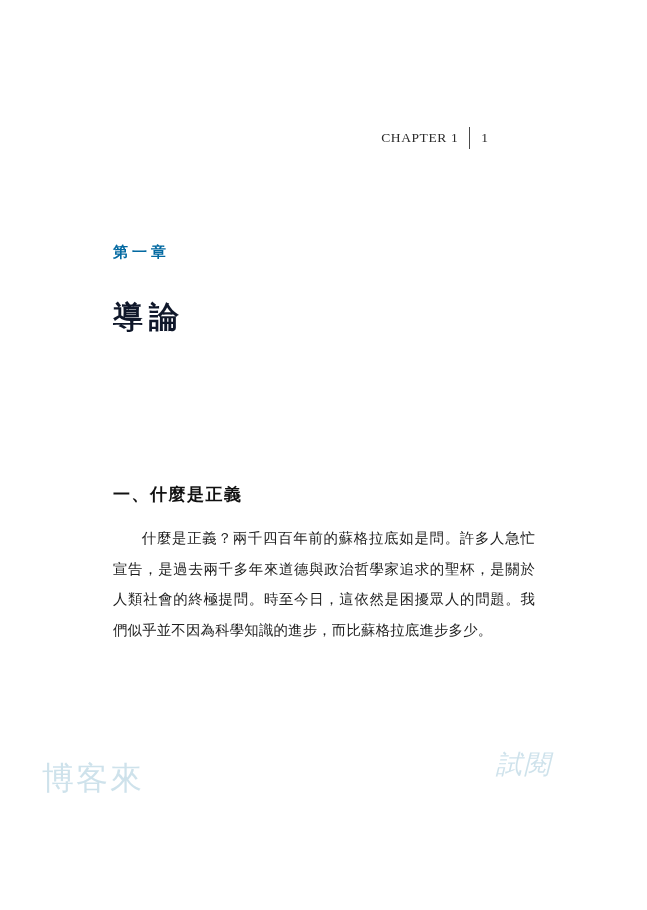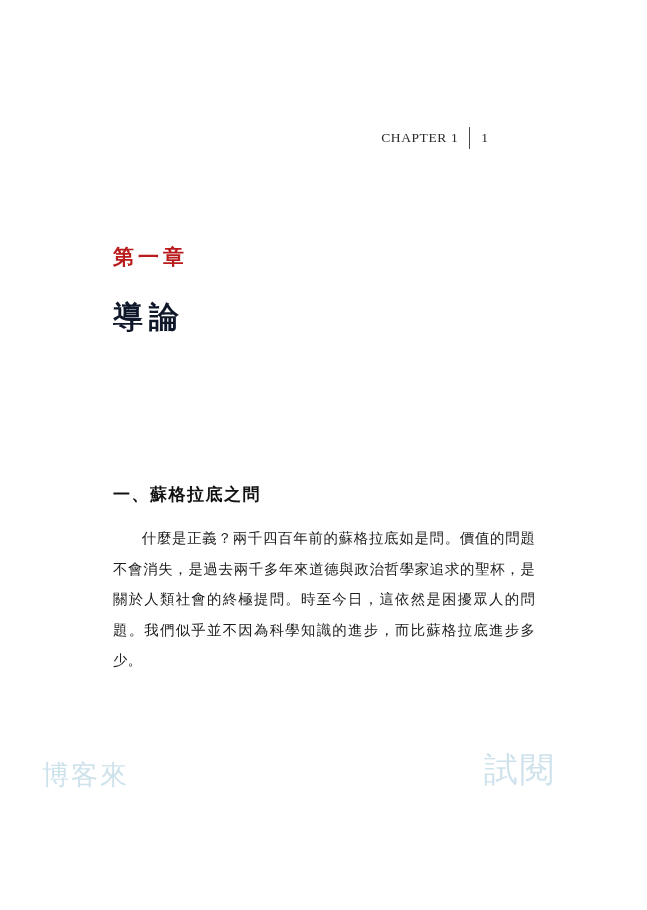--- a/index.html
+++ b/index.html
@@ -53,23 +53,23 @@
     padding-left: 11px;
   }
 
   
   .chapter-number {
     position: absolute;
     left: 113px;
     top: 243px;
     font-family: "DejaVu Sans", "Liberation Sans", sans-serif;
     font-weight: bold;
-    font-size: 21px;
+    font-size: 15px;
     letter-spacing: 4px;
-    color: #b91c1c;
+    color: #0369a1;
   }
   .chapter-title {
     position: absolute;
     left: 113px;
     top: 297px;
     font-family: "DejaVu Sans", "Liberation Sans", sans-serif;
     font-weight: bold;
     font-size: 30px;
     letter-spacing: 6px;
     color: #0f172a;
@@ -114,41 +114,41 @@
     height: 80px;
     pointer-events: none;
     opacity: 0.5;
   }
   .watermark .wm-text {
     position: absolute;
     font-family: "DejaVu Sans", "Liberation Sans", sans-serif;
     color: #9fc6d8;
     white-space: nowrap;
   }
-  .wm-a { left: 42px;  top: 22px; font-size: 27px; letter-spacing: 2px; }
-  .wm-b { left: 484px; top: 12px; font-size: 34px; letter-spacing: 2px; }
+  .wm-a { left: 42px;  top: 22px; font-size: 32px; letter-spacing: 2px; }
+  .wm-b { left: 496px; top: 12px; font-size: 26px; letter-spacing: 2px; font-style: italic; }
 </style>
 </head>
 <body>
 
 <div class="page">
 
   <div class="running-head">
     <span class="chapter-label">Chapter 1</span>
     <span class="rule"></span>
     <span class="folio">1</span>
   </div>
 
   <div class="chapter-number">第一章</div>
   <div class="chapter-title">導論</div>
 
-  <div class="section-heading">一、蘇格拉底之問</div>
+  <div class="section-heading">一、什麼是正義</div>
 
   <div class="body-text">
-    <p>什麼是正義？兩千四百年前的蘇格拉底如是問。價值的問題不會消失，是過去兩千多年來道德與政治哲學家追求的聖杯，是關於人類社會的終極提問。時至今日，這依然是困擾眾人的問題。我們似乎並不因為科學知識的進步，而比蘇格拉底進步多少。</p>
+    <p>什麼是正義？兩千四百年前的蘇格拉底如是問。許多人急忙宣告，是過去兩千多年來道德與政治哲學家追求的聖杯，是關於人類社會的終極提問。時至今日，這依然是困擾眾人的問題。我們似乎並不因為科學知識的進步，而比蘇格拉底進步多少。</p>
   </div>
 
   <div class="watermark">
     <span class="wm-text wm-a">博客來</span>
     <span class="wm-text wm-b">試閱</span>
   </div>
 
 </div>
 
 </body></html>

